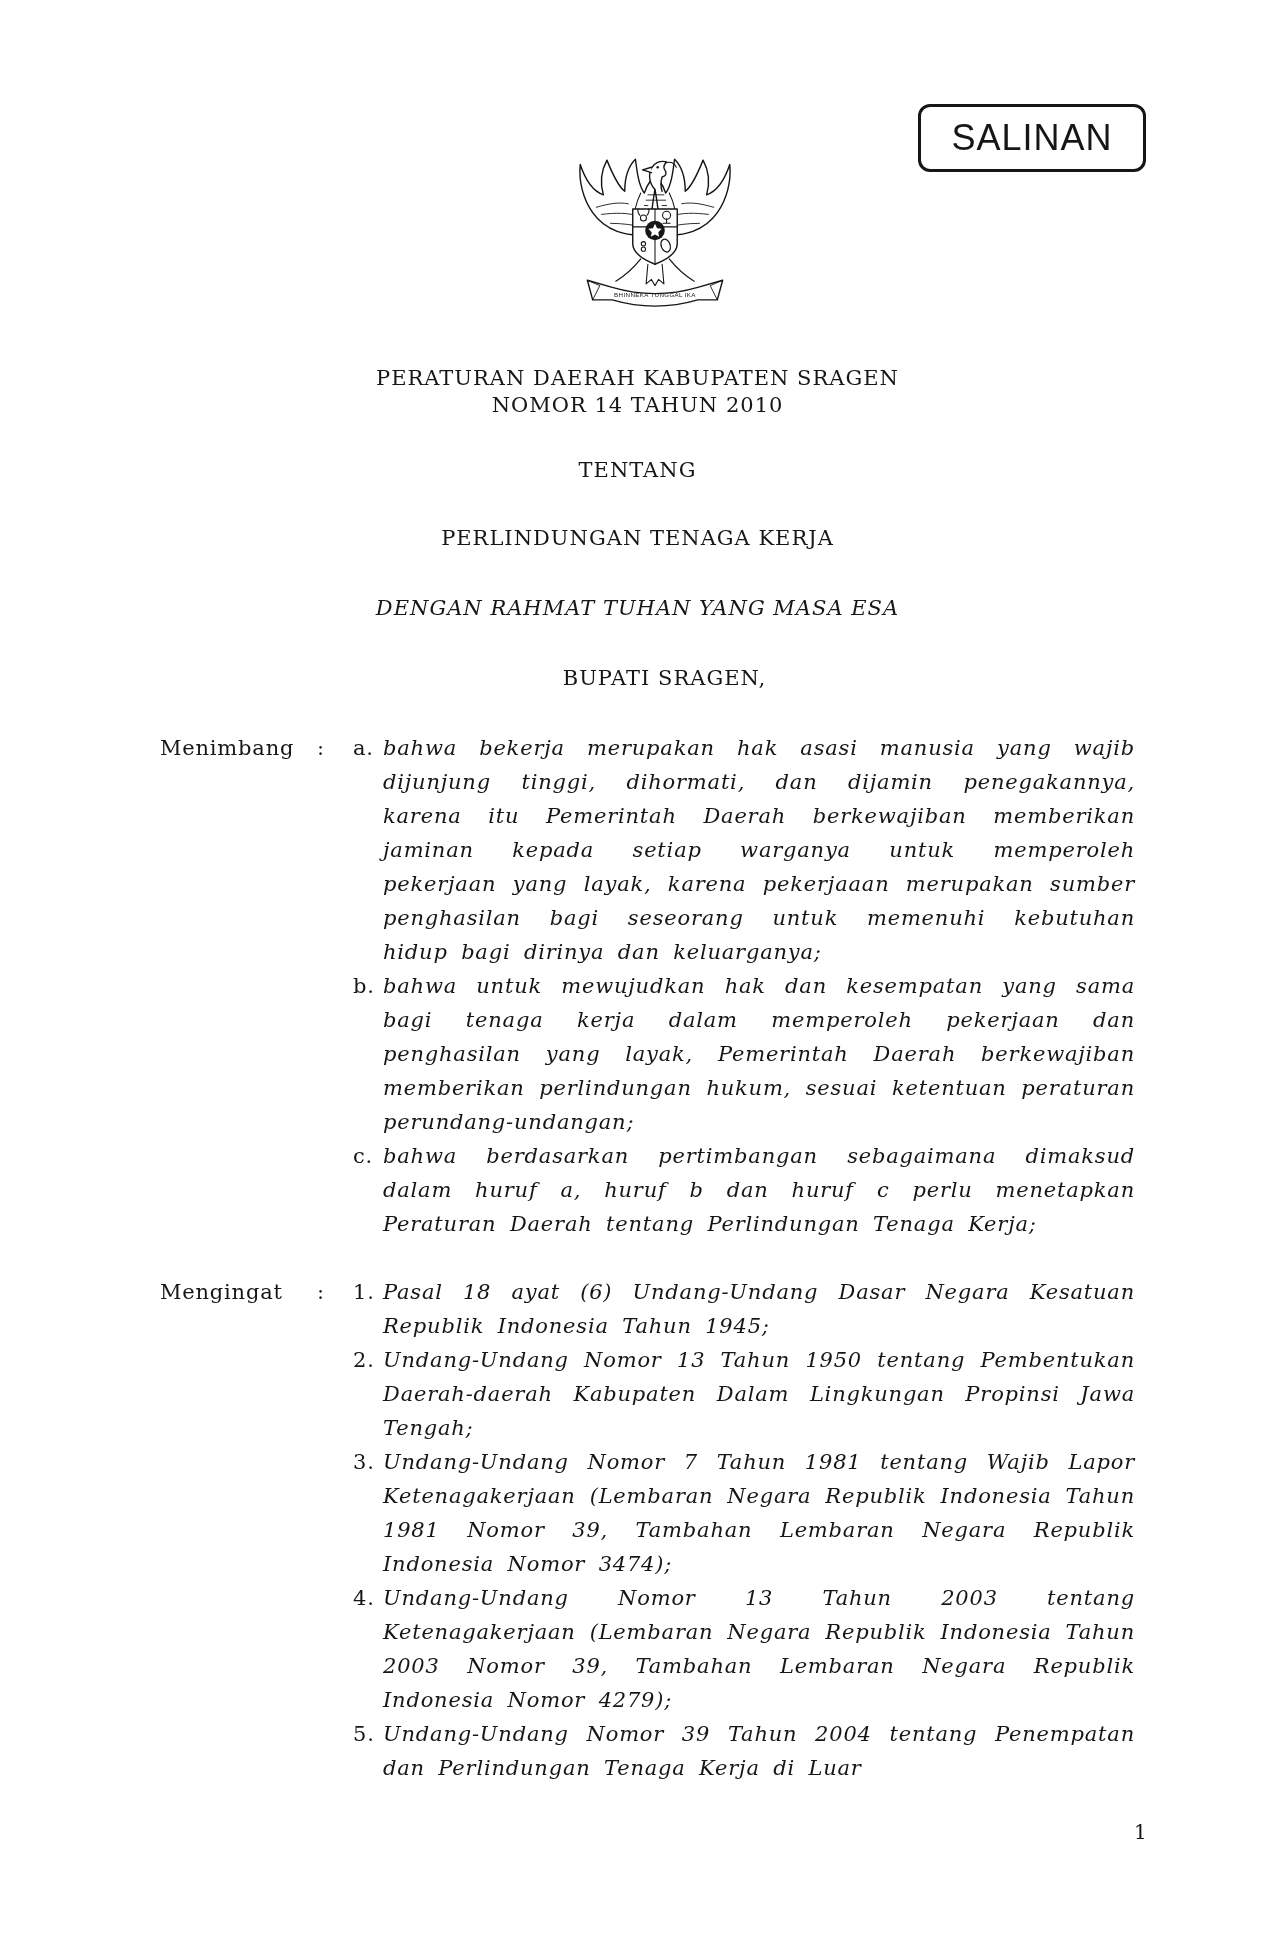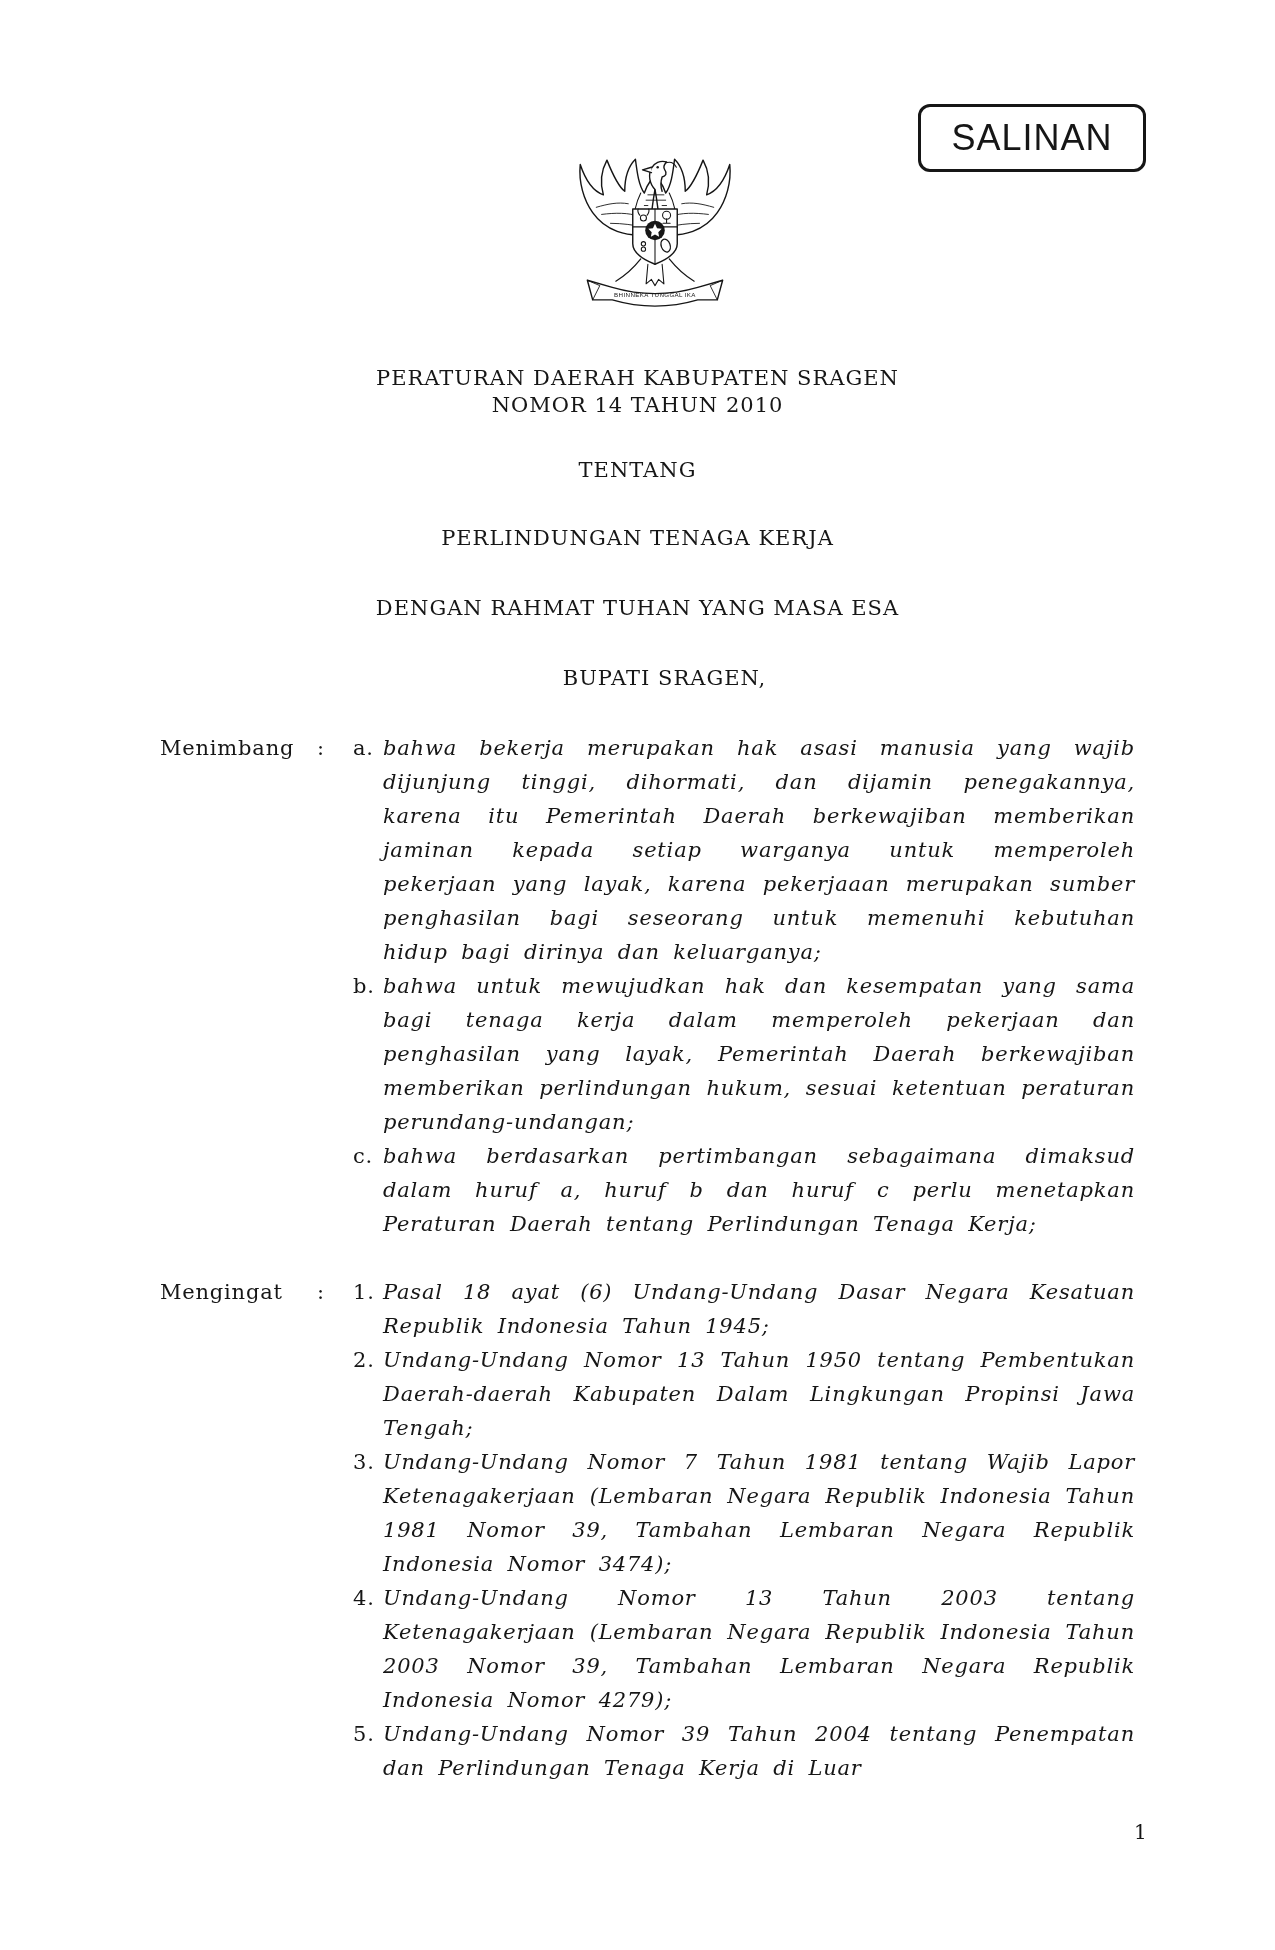--- a/index.html
+++ b/index.html
@@ -17,21 +17,21 @@
   }
   
   .emblem { position:absolute; left:566px; top:146px; width:178px; height:176px; }
   .emblem svg { width:100%; height:100%; }
   
   .tline {
     position:absolute; left:0; width:1275px; height:34px; line-height:34px;
     text-align:center; font-size:21px; letter-spacing:1px; white-space:nowrap;
   }
   #t1 { top:353px;margin-top:8px; } #t2 { top:388px; } #t3 { top:453px; }
-  #t4 { top:521px; } #t5 { top:591px; } #t6 { top:661px;padding-left:27px; }
+  #t4 { top:521px; } #t5 { top:591px;font-style:italic; } #t6 { top:661px;padding-left:27px; }
   
   .body-block { position:absolute; left:160px; top:731px; width:975px;
     font-size:21px; line-height:34px; letter-spacing:0.8px; word-spacing:6px; }
   .clause { display:flex; align-items:flex-start; }
   .clause + .clause { margin-top:34px; }
   .clause-label { width:157px; flex:0 0 157px; }
   .clause-colon { width:36px; flex:0 0 36px; }
   .clause-items { flex:1 1 auto; margin:0; padding:0; list-style:none; }
   .item { display:flex; align-items:flex-start; }
   .marker { width:30px; flex:0 0 30px; }

